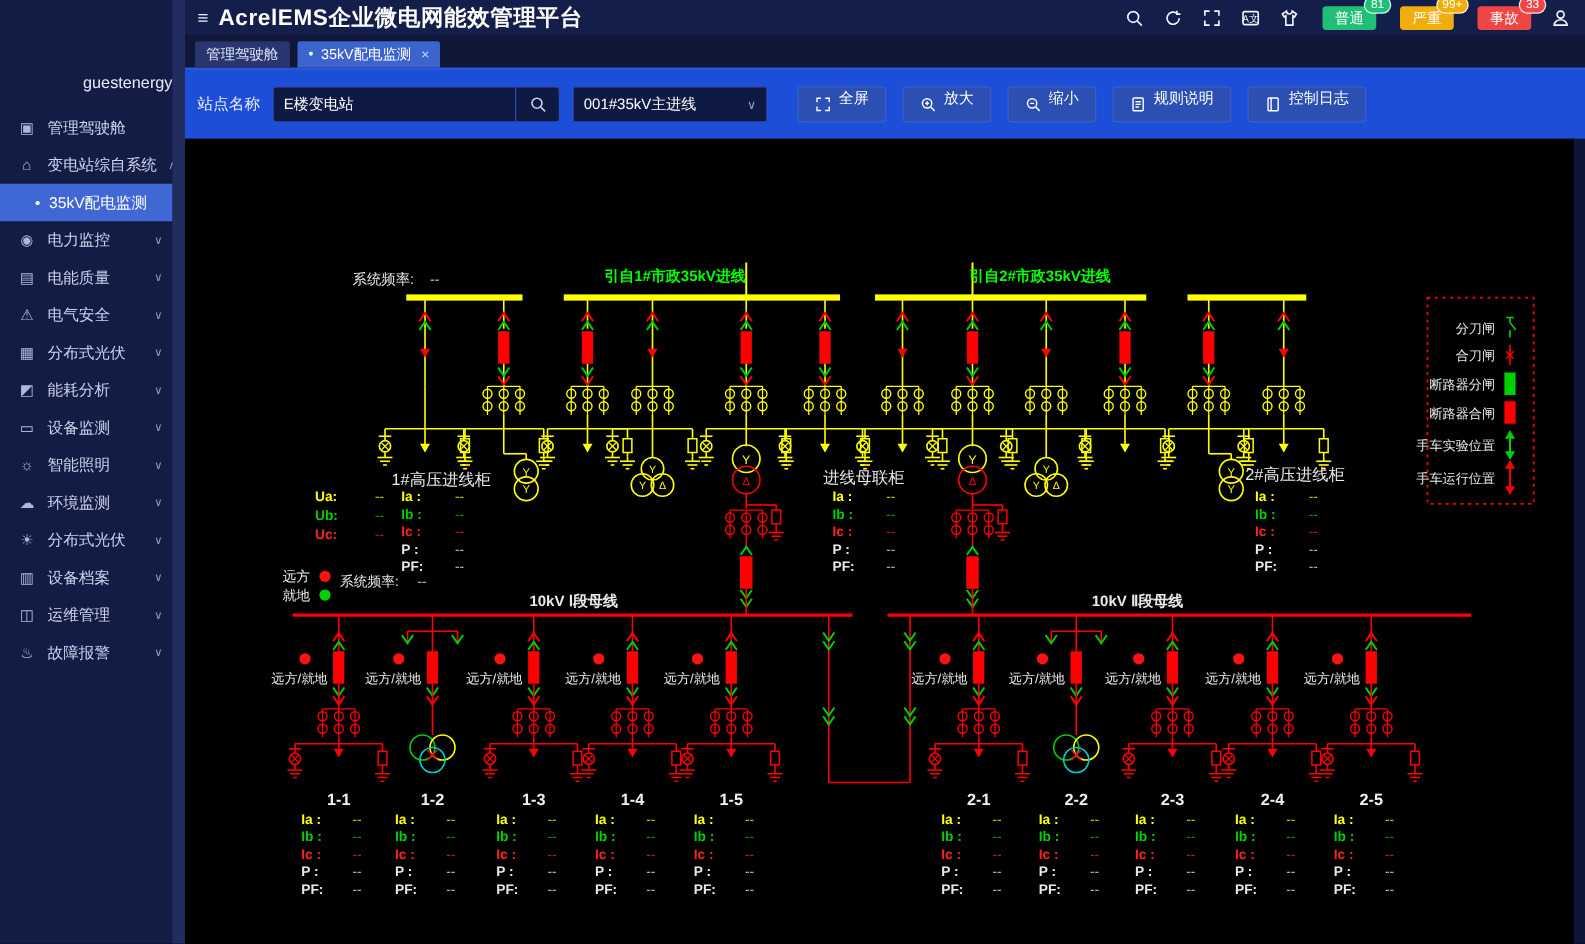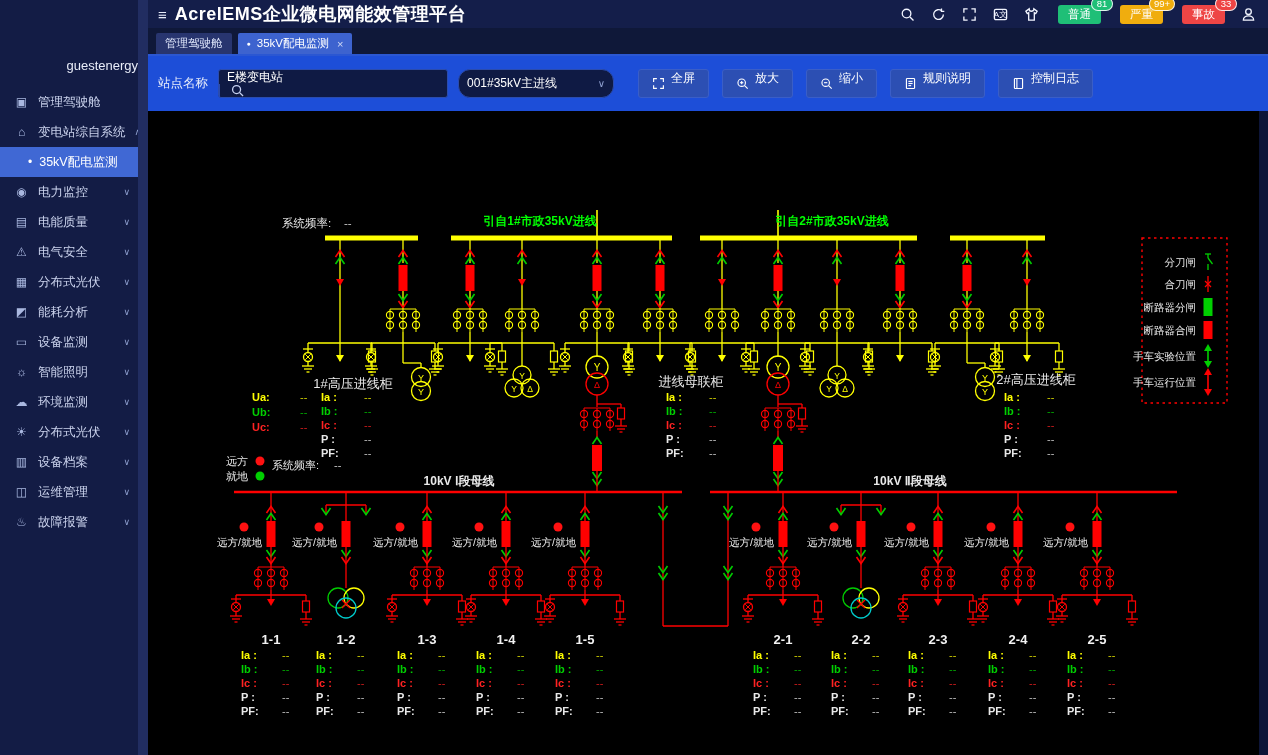--- a/index.html
+++ b/index.html
@@ -33,26 +33,26 @@
   .tabbar{height:26px;background:#0f1839;border-bottom:2px solid #2b57d2;display:flex;
           align-items:flex-end;padding-left:8px;gap:6px;}
   .tab{height:21px;padding:0 9px;font-size:11.5px;color:#dfe6fb;background:#28356f;
        border-radius:2px 2px 0 0;display:flex;align-items:center;gap:6px;cursor:pointer;white-space:nowrap;}
   .tab.active{background:#3d63cf;color:#fff;}
   .tab .tdot{font-size:7px;}
   .tab .tclose{font-size:11px;color:#cfd9f5;margin-left:2px;}
 
   .toolbar{height:55px;background:#1d4ed8;display:flex;align-items:center;padding:0 10px;gap:10px;}
   .tlabel{color:#e8edfa;font-size:12.5px;flex:0 0 auto;}
-  .input-wrap{display:flex;width:228px;height:27px;background:#0f1a44;border:1px solid #2b4cae;border-radius:3px;flex-direction:column;}
+  .input-wrap{display:flex;width:228px;height:27px;background:#0f1a44;border:1px solid #2b4cae;border-radius:3px;}
   .input-wrap input{flex:1;background:transparent;border:0;outline:none;color:#fff;padding:0 8px;font-size:12px;
                     font-family:"Liberation Sans",sans-serif;}
   .search-btn{width:34px;border-left:1px solid #2b4cae;display:flex;align-items:center;justify-content:center;
               color:#c7d2f2;cursor:pointer;}
-  .select{width:138px;height:27px;background:#0f1a44;border:1px solid #2b4cae;border-radius:12px;color:#fff;
+  .select{width:138px;height:27px;background:#0f1a44;border:1px solid #2b4cae;border-radius:2px;color:#fff;
           font-size:12px;display:flex;align-items:center;justify-content:space-between;padding:0 8px;cursor:pointer;}
   .select .sel-chev{color:#8fa0d0;font-size:10px;}
   .btn-group{display:flex;gap:13px;margin-left:14px;}
   .tbtn{height:27px;background:#2c4fb3;border:1px solid #3a5ec7;border-radius:3px;color:#fff;font-size:12px;
         padding:0 13px;display:flex;gap:6px;cursor:pointer;white-space:nowrap;}
   .tbtn .bicon{display:flex;align-items:center;}
 
   .canvas{width:1111px;height:647px;background:#000;position:relative;}
   .canvas svg{display:block;}
 </style>

